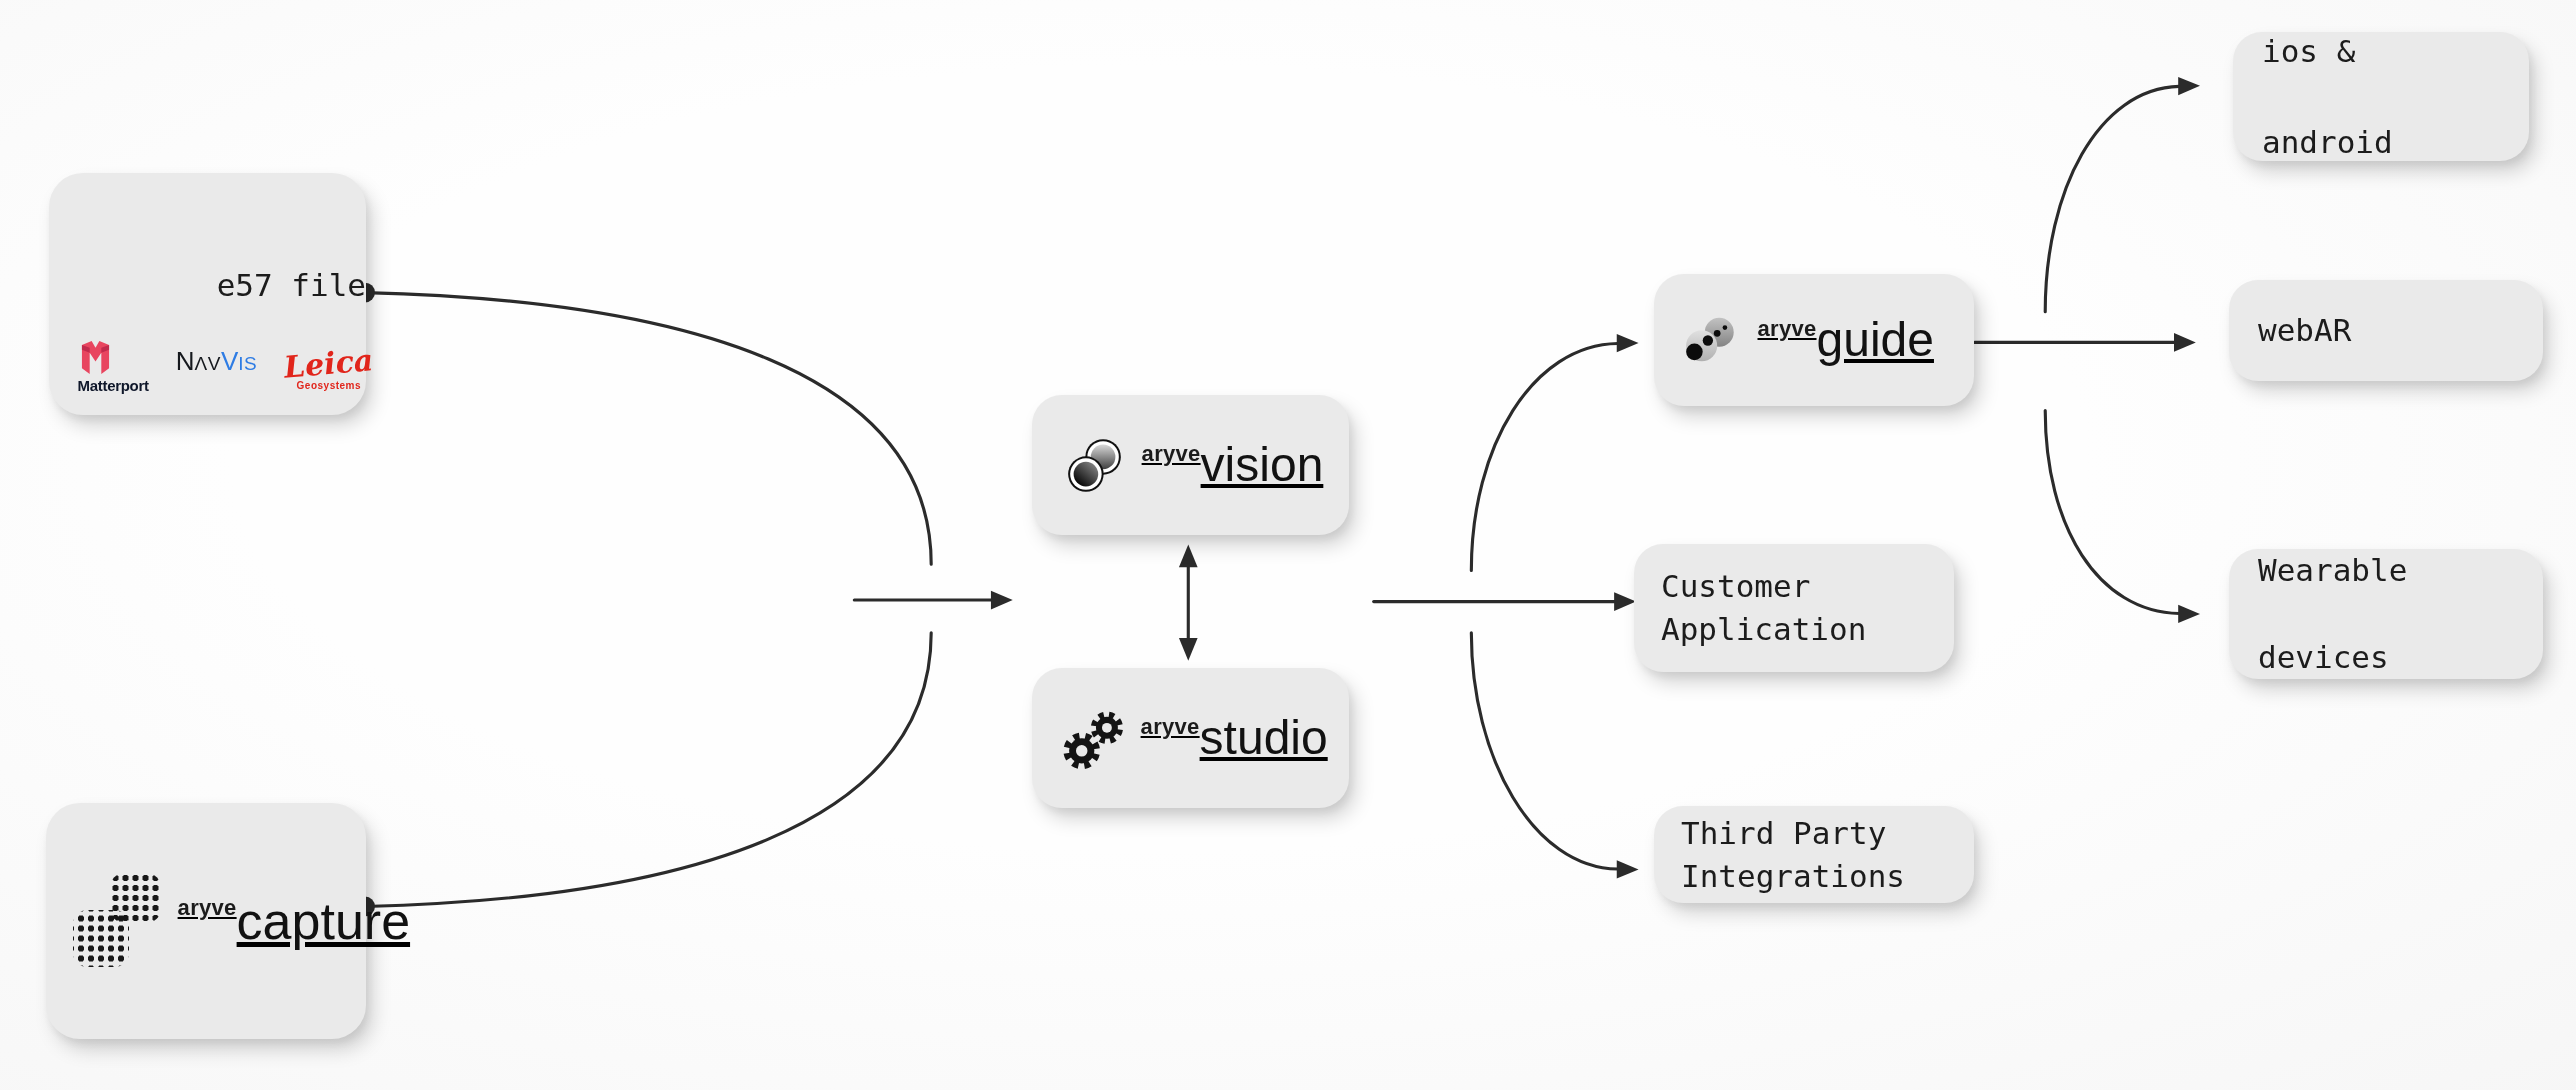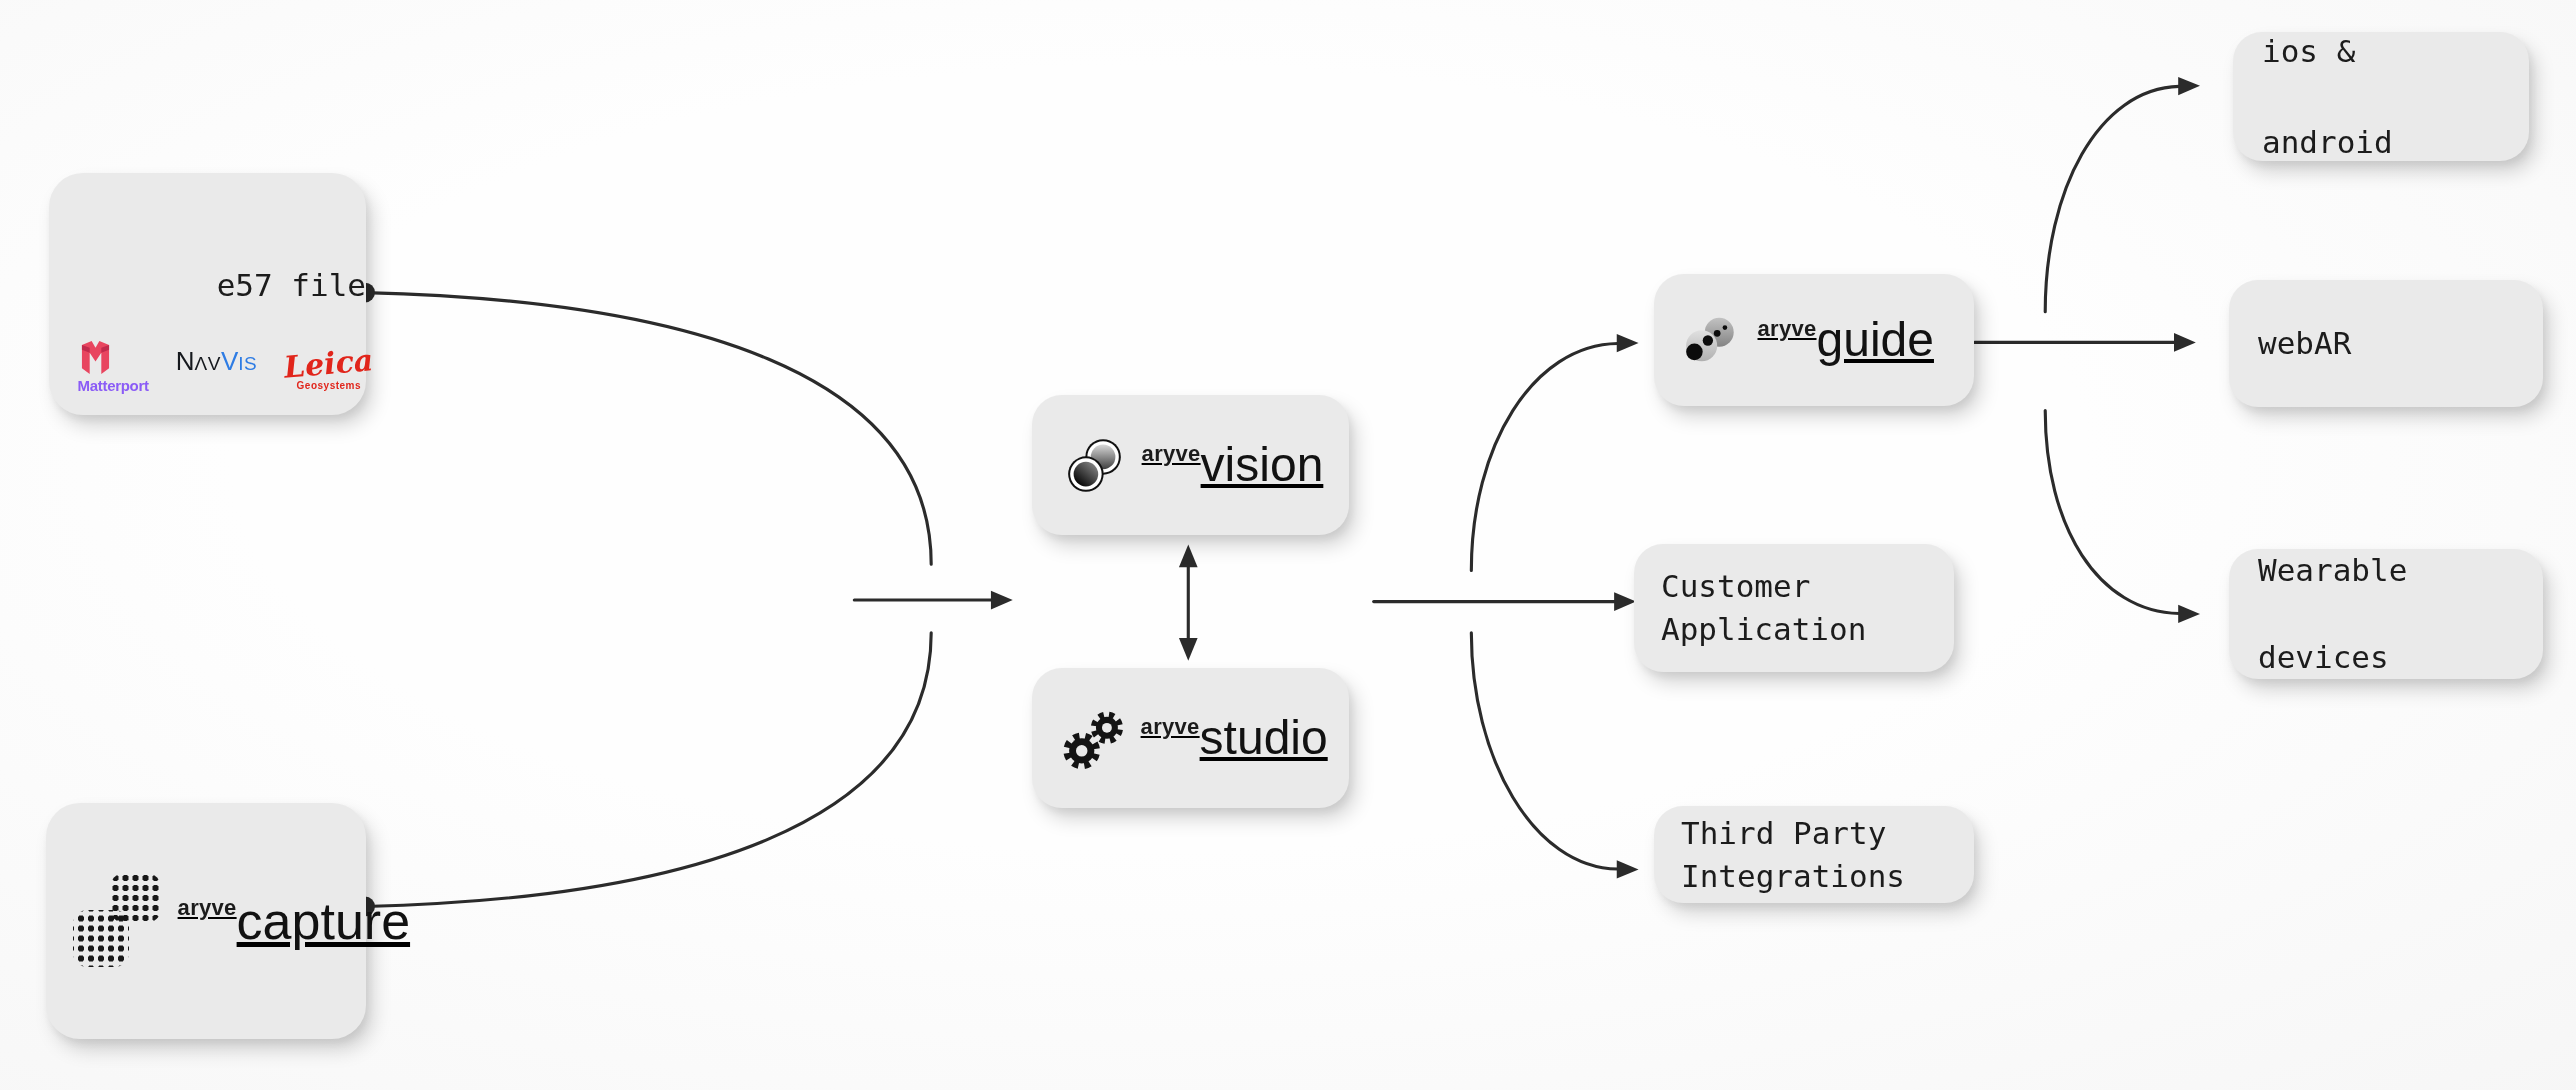--- a/index.html
+++ b/index.html
@@ -32,35 +32,35 @@
   .product { font-size: 48px; font-weight: 500; color: #121212; line-height: 0.93; letter-spacing: 0px; }
 
   #box-e57     { left: 49px;   top: 173px;  width: 317px; height: 242px; }
   #box-capture { left: 46px;   top: 803px; width: 320px; height: 236px; padding-left: 27px; }
   #box-vision  { left: 1032px; top: 395px;  width: 317px; height: 140px; padding-left: 31px; }
   #box-studio  { left: 1032px; top: 668px; width: 317px; height: 140px; padding-left: 30px; }
   #box-guide   { left: 1654px; top: 274px;  width: 320px; height: 132px; padding-left: 27px; }
   #box-customer{ left: 1634px; top: 544px; width: 320px; height: 128px; padding-left: 27px; }
   #box-third   { left: 1654px; top: 806px; width: 320px; height: 97px; padding-left: 27px; }
   #box-ios     { left: 2233px; top: 32px;   width: 296px; height: 129px; gap: 48px; }
-  #box-webar   { left: 2229px; top: 280px;  width: 314px; height: 127px; }
+  #box-webar   { left: 2229px; top: 280px;  width: 314px; height: 101px; }
   #box-wearable{ left: 2229px; top: 549px; width: 314px; height: 130px; gap: 44px; }
 
   #box-capture .product { font-size: 52px; }
   #box-vision  .icon, #box-studio .icon { width: 63px; height: 63px; margin-right: 15.6px; flex: none; }
   #box-guide   .icon { width: 62px; height: 53px; margin-right: 14.5px; flex: none; }
 
   
   .e57-label { position: absolute; left: 0; right: 0; top: 91px; text-align: right; }
   .logo-row  { position: absolute; left: 12.5px; right: 12.5px; bottom: 21px;
                display: flex; justify-content: center; align-items: flex-end; gap: 27px; }
 
   .mp { display: flex; flex-direction: column; align-items: center; }
   .mp svg { width: 31px; height: 36px; }
-  .mp-text { font-weight: 700; font-size: 15px; color: #8b5cf6; letter-spacing: -0.3px; margin-top: 1px; padding-left: 36px; }
+  .mp-text { font-weight: 700; font-size: 15px; color: #0f172a; letter-spacing: -0.3px; margin-top: 1px; padding-left: 36px; }
 
   .navvis { display: flex; align-items: baseline; padding-bottom: 16.6px; font-weight: 500; }
   .navvis .lg { font-size: 26px; color: #15181d; }
   .navvis .sm { font-size: 19px; color: #15181d; letter-spacing: 0.5px; }
   .navvis .blue { color: #2e7ce4; }
 
   .leica { display: flex; flex-direction: column; align-items: center; padding-bottom: 3.1px; }
   .leica-script { font-family: "DejaVu Serif", serif; font-style: italic; font-weight: 700;
                   font-size: 30px; color: #e1251b; transform: rotate(-5deg); line-height: 1; }
   .leica-sub { font-weight: 700; font-size: 10px; color: #e1251b; letter-spacing: 0.5px; margin-top: 1px; text-align: right; }

